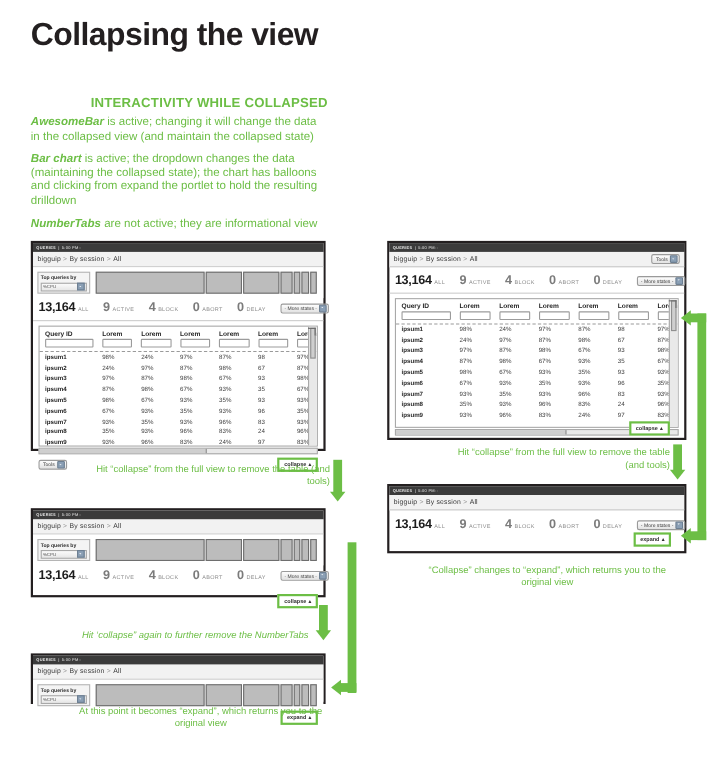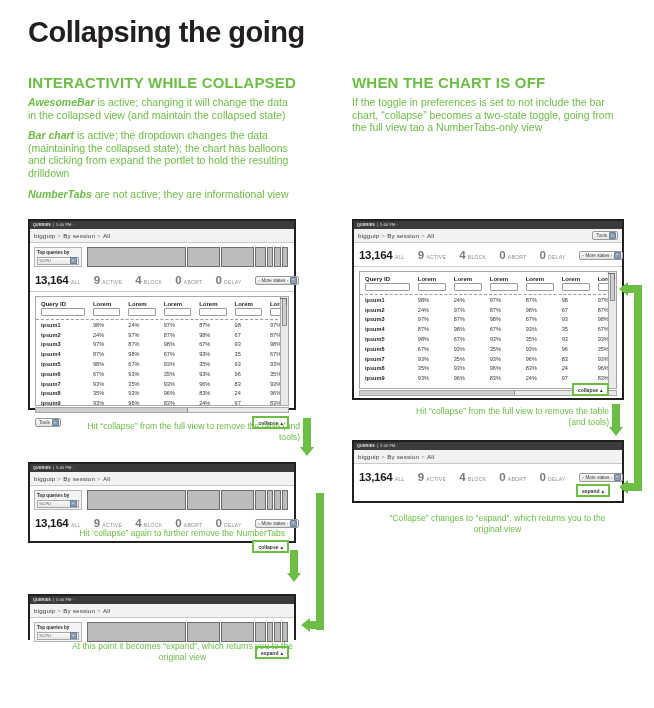--- a/index.html
+++ b/index.html
@@ -17,22 +17,22 @@
   .title{
     position:absolute;left:28px;top:16px;
     font-size:29px;font-weight:bold;letter-spacing:-0.5px;color:#231f20;
   }
 
   .col{position:absolute;}
   .colL{left:28px;top:74px;width:270px;}
   .colR{left:352px;top:74px;width:272px;}
 
   .subhead{
-    color:#6cbe45;font-size:15px;font-weight:bold;letter-spacing:0.2px;
-    margin:0 0 5px 0;text-transform:uppercase;
+    color:#6cbe45;font-size:12px;font-weight:bold;letter-spacing:0.2px;
+    margin:12px 0 5px 0;text-transform:uppercase;text-align:right;
   }
   .bodycopy{
     color:#6cbe45;font-size:10.5px;line-height:12.6px;margin:0 0 8px 0;
   }
   .bodycopy b{font-weight:bold;font-style:italic;}
 
   
   .portlet{
     position:absolute;
     background:#ffffff;
@@ -184,33 +184,29 @@
   .arrow .shaft{background:#6cbe45;position:absolute;}
   .arrow .head{position:absolute;width:0;height:0;}
   .head-down{border-left:7px solid transparent;border-right:7px solid transparent;border-top:9px solid #6cbe45;}
   .head-left{border-top:7px solid transparent;border-bottom:7px solid transparent;border-right:9px solid #6cbe45;}
 </style>
 </head>
 <body>
 
 <div class="page">
 
-  <div class="title">Collapsing the going</div>
+  <div class="title">Collapsing the view</div>
 
   <div class="col colL">
     <div class="subhead">INTERACTIVITY WHILE COLLAPSED</div>
     <p class="bodycopy"><b>AwesomeBar</b><span> is active; changing it will change the data in the collapsed view (and maintain the collapsed state)</span></p>
     <p class="bodycopy"><b>Bar chart</b><span> is active; the dropdown changes the data (maintaining the collapsed state); the chart has balloons and clicking from expand the portlet to hold the resulting drilldown</span></p>
     <p class="bodycopy"><b>NumberTabs</b><span> are not active; they are informational view</span></p>
   </div>
 
-  <div class="col colR">
-    <div class="subhead">WHEN THE CHART IS OFF</div>
-    <p class="bodycopy"><span>If the toggle in preferences is set to not include the bar chart, “collapse” becomes a two-state toggle, going from the full view tao a NumberTabs-only view</span></p>
-  </div>
 
   <div class="portlet" id="pA" style="left:28px;top:219px;width:268px;height:191px;">
     <div class="pl-titlebar">
       <span class="tb-txt">QUERIES</span>
       <span class="tb-txt tb-sep">|</span>
       <span class="tb-txt tb-time">5:00 PM</span>
       <span class="tb-txt tb-time">··</span>
     </div>
     <div class="pl-crumbbar">
       <div class="crumbs"><span>bigguip</span><span class="sep">&gt;</span><span>By session</span><span class="sep">&gt;</span><span>All</span></div>
@@ -460,21 +456,21 @@
       <div class="pill">
           <span>- More states -</span>
           <i class="caret"></i>
         </div>
     </div>
     <div class="pl-footer" style="justify-content:flex-end;padding-top:6px;">
       <div class="grnbtn"><span>collapse</span><span class="gc">▴</span></div>
     </div>
   </div>
 
-  <div class="anno" style="left:70px;top:528px;width:215px;text-align:right;">Hit ‘collapse” again to further remove the NumberTabs</div>
+  <div class="anno" style="left:70px;top:572px;width:215px;text-align:center;font-style:italic;">Hit ‘collapse” again to further remove the NumberTabs</div>
   <div class="arrow" style="left:286px;top:550px;width:16px;height:40px;">
     <div class="shaft" style="left:4px;top:0;width:8px;height:24px;"></div>
     <div class="head head-down" style="left:1px;top:23px;"></div>
   </div>
 
   <div class="portlet" id="pC" style="left:28px;top:594px;width:268px;height:46px;">
     <div class="pl-titlebar">
       <span class="tb-txt">QUERIES</span>
       <span class="tb-txt tb-sep">|</span>
       <span class="tb-txt tb-time">5:00 PM</span>

